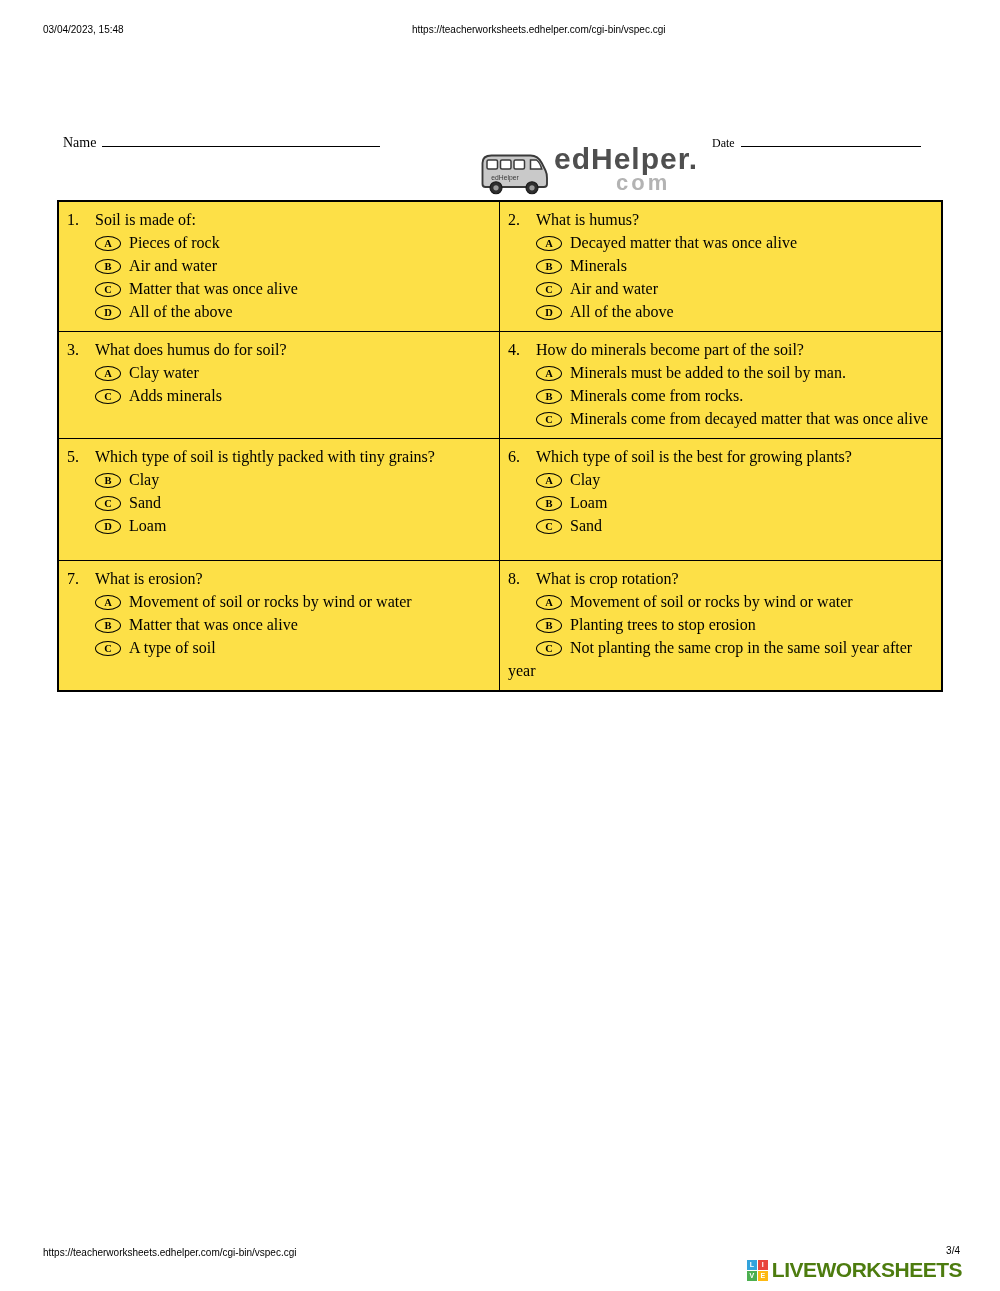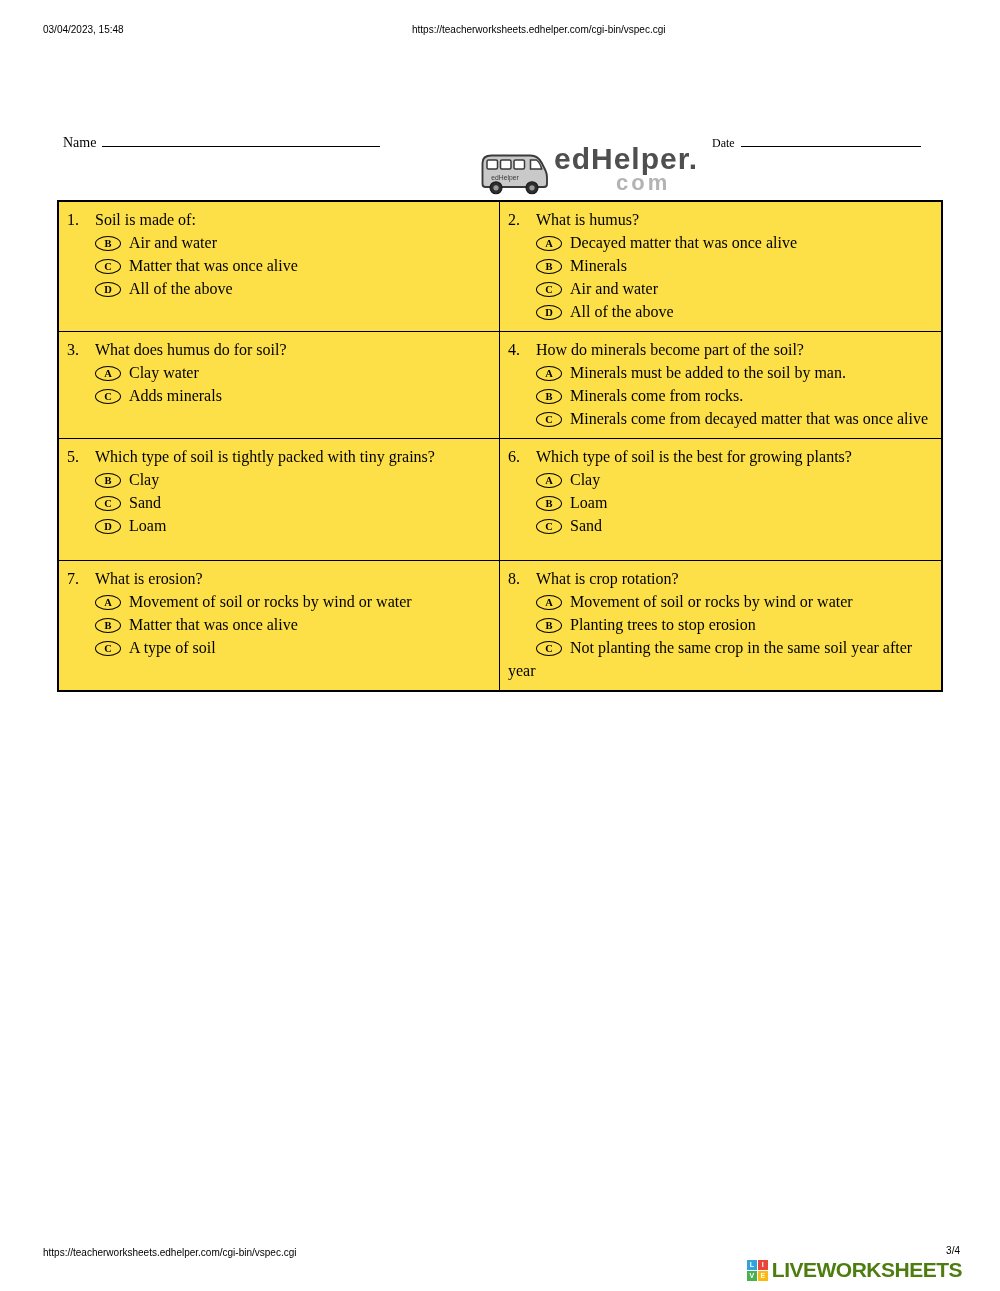--- a/index.html
+++ b/index.html
@@ -81,20 +81,21 @@
     </svg>
     <div class="logo-textcol">
       <span class="logo-main">edHelper.</span>
       <span class="logo-sub">com</span>
     </div>
   </div>
 
   <div class="quiz-table" id="quiz-grid">
       <div class="qcell row1">
         <p class="qline"><span class="qnum">1.</span>Soil is made of:</p>
+        <div class="opt"><span class="bubble">A</span><span>Pieces of rock</span></div>
         <div class="opt"><span class="bubble">B</span><span>Air and water</span></div>
         <div class="opt"><span class="bubble">C</span><span>Matter that was once alive</span></div>
         <div class="opt"><span class="bubble">D</span><span>All of the above</span></div>
       </div>
       <div class="qcell row1">
         <p class="qline"><span class="qnum">2.</span>What is humus?</p>
         <div class="opt"><span class="bubble">A</span><span>Decayed matter that was once alive</span></div>
         <div class="opt"><span class="bubble">B</span><span>Minerals</span></div>
         <div class="opt"><span class="bubble">C</span><span>Air and water</span></div>
         <div class="opt"><span class="bubble">D</span><span>All of the above</span></div>

